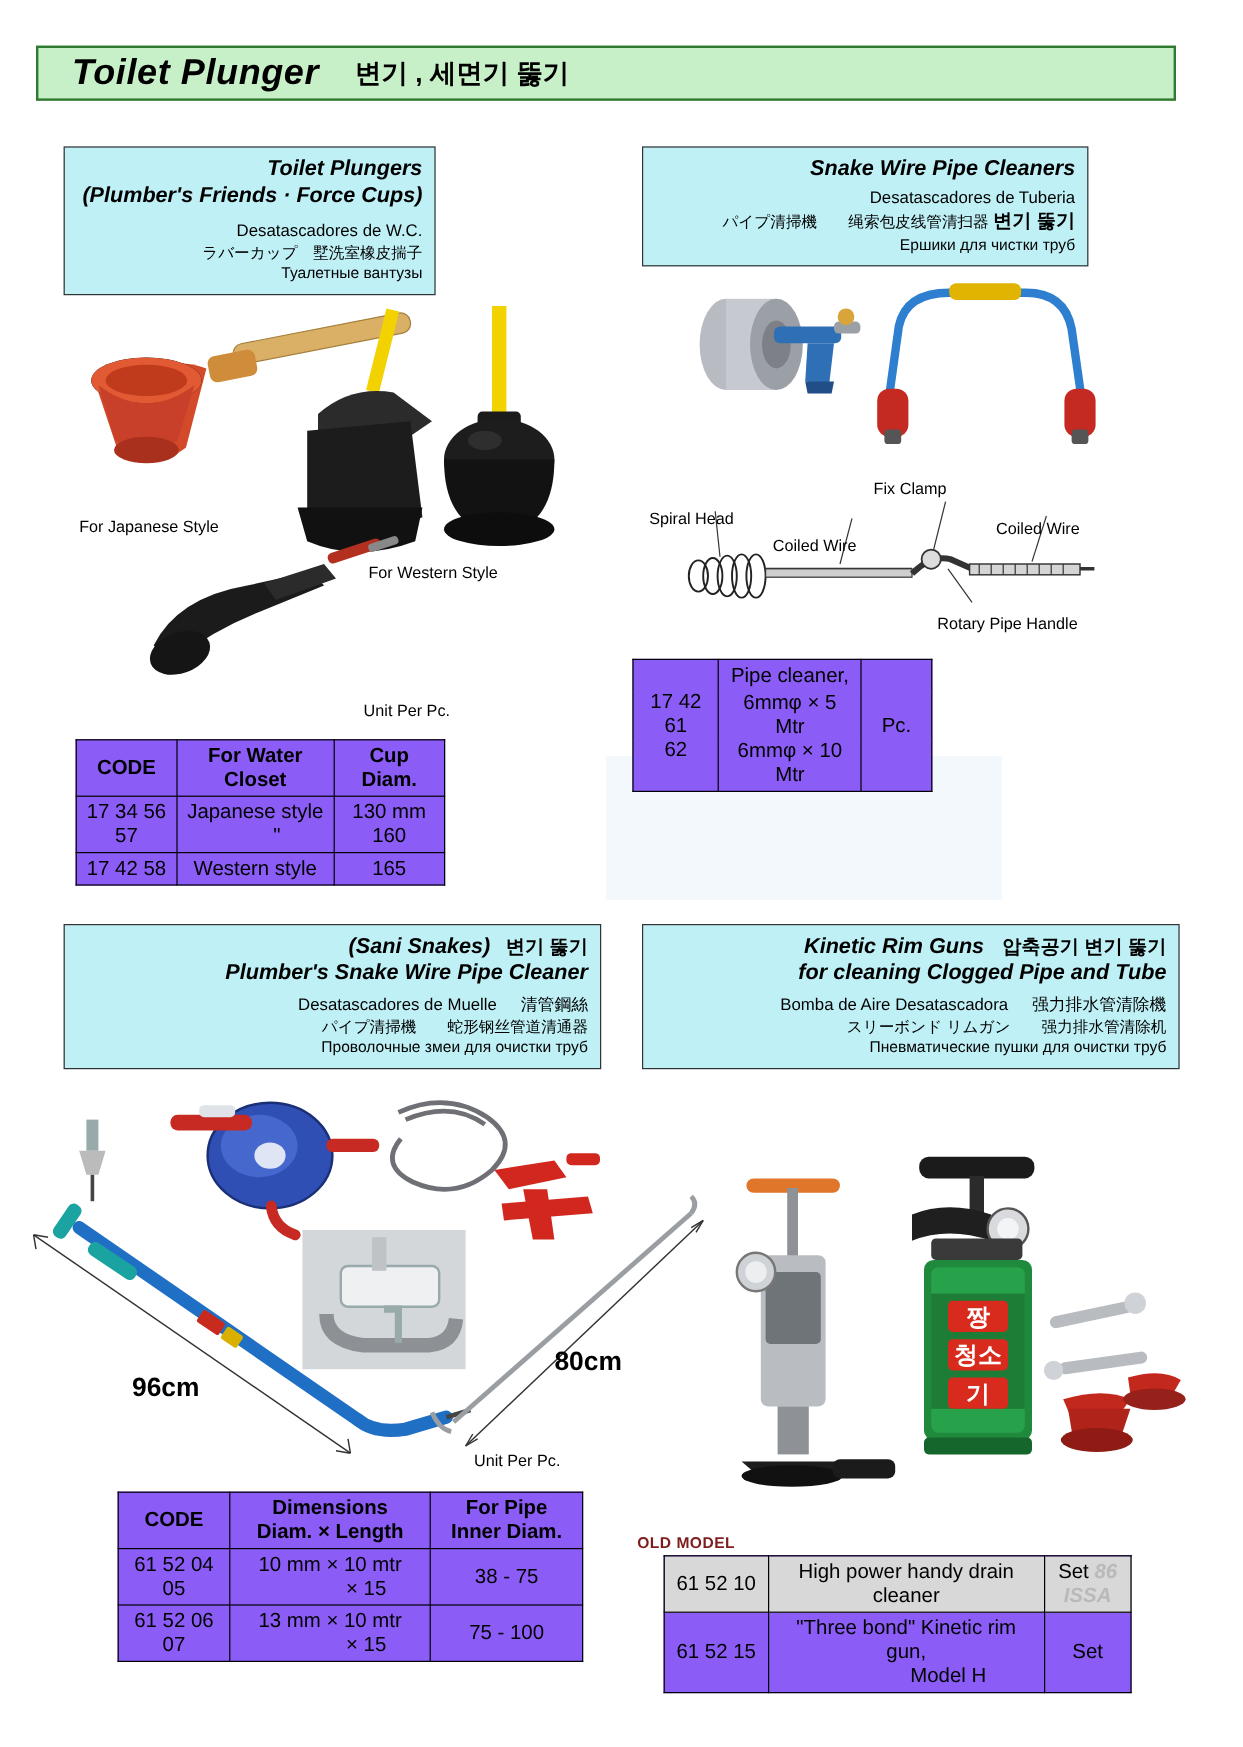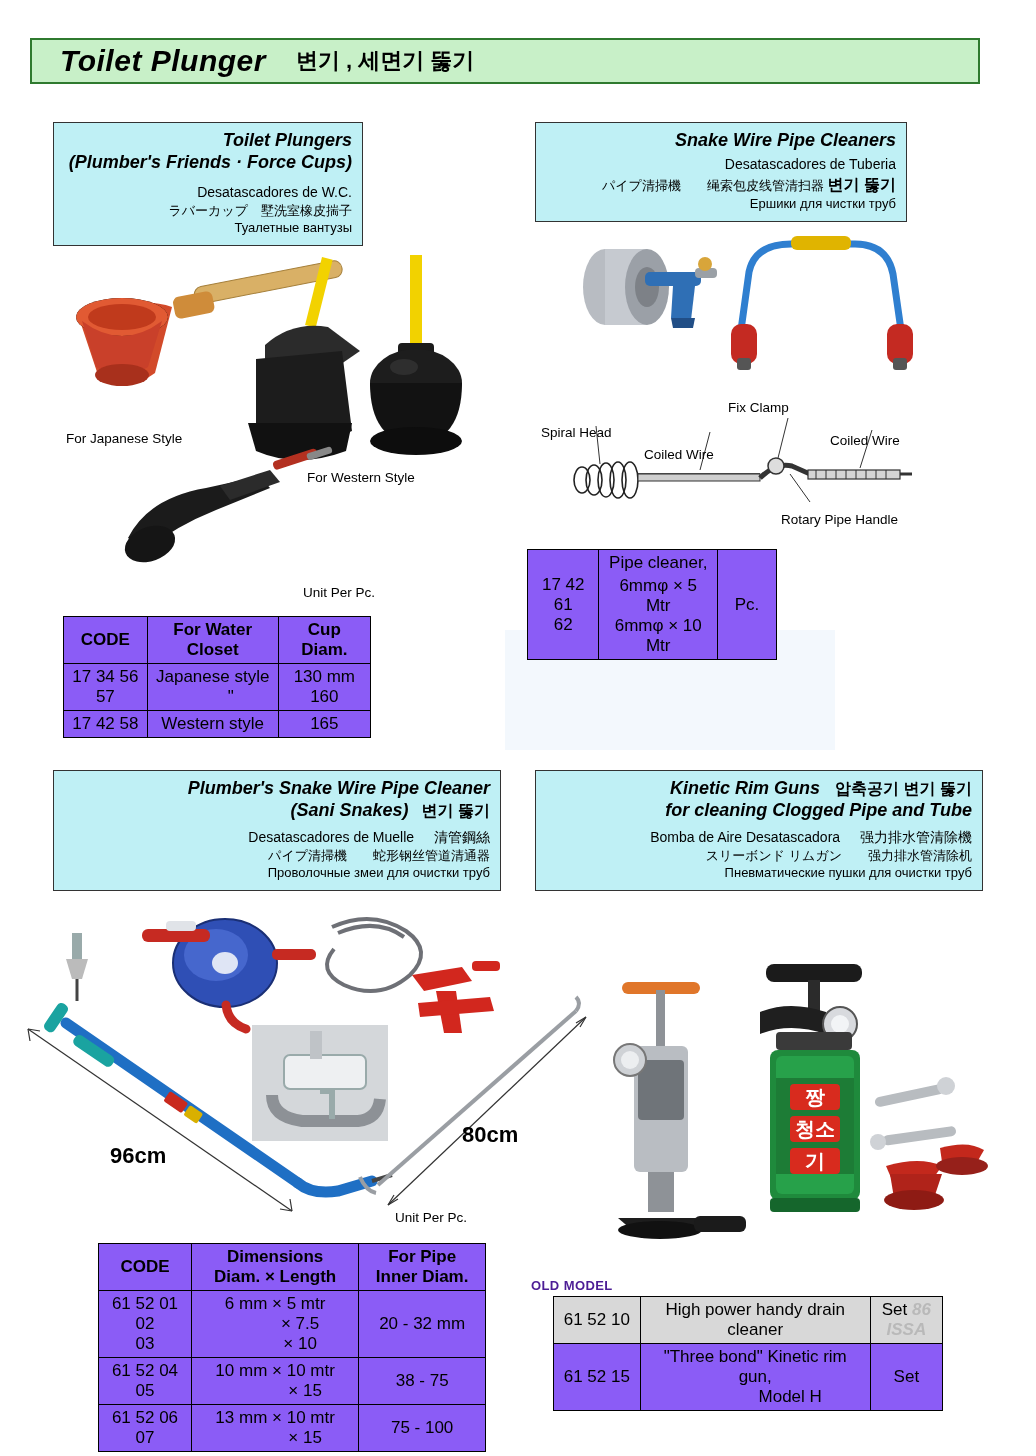--- a/index.html
+++ b/index.html
@@ -36,21 +36,21 @@
   .lft{text-align:left;}
 
   .label{position:absolute;font-size:13.5px;}
 
   .dim{position:absolute;font-size:22px;font-weight:bold;}
 
   
   .art{position:absolute;}
   svg{display:block;overflow:visible;}
 
-  .oldmodel{position:absolute;font-size:13px;font-weight:bold;color:#4c1d95;letter-spacing:.4px;}
+  .oldmodel{position:absolute;font-size:13px;font-weight:bold;color:#7f1d1d;letter-spacing:.4px;}
   .issa{font-style:italic;color:#b9b9b9;font-weight:bold;}
   .bluebox{position:absolute;background:#eaf3fb;}
 </style>
 </head>
 <body>
 
 <div class="page">
 
   <div class="banner">
     <span class="en">Toilet Plunger</span>
@@ -221,25 +221,25 @@
     <tr>
       <td class="lft" style="border-top:none;border-bottom:none;padding-top:0;padding-bottom:0">6mmφ ×   5 Mtr</td>
     </tr>
     <tr>
       <td class="lft" style="border-top:none;padding-top:0">6mmφ × 10 Mtr</td>
     </tr>
   </tbody>
     </table>
 
   <div class="capbox" style="left:53px;top:770px;width:448px;">
-    <div class="t1">Plumber's Snake Wire Pipe Cleaner</div>
     <div class="t1">
       <span>(Sani Snakes)</span>
       <span class="kr" style="font-style:normal;margin-left:8px">변기 뚫기</span>
     </div>
+    <div class="t1">Plumber's Snake Wire Pipe Cleaner</div>
     <div class="t2" style="margin-top:6px">
       <span>Desatascadores de Muelle</span>
       <span style="margin-left:16px">清管鋼絲</span>
     </div>
     <div class="t3">パイプ清掃機　　蛇形钢丝管道清通器</div>
     <div class="t3">Проволочные змеи для очистки труб</div>
   </div>
 
   <div class="art" style="left:20px;top:905px;">
     <svg width="590" height="340" viewBox="0 0 590 340">
@@ -317,33 +317,20 @@
         <tr>
       <th style="width:86px">CODE</th>
       <th style="width:168px">
         <span>Dimensions</span><br>
         <span>Diam. × Length</span>
       </th>
       <th style="width:130px">
         <span>For Pipe</span><br>
         <span>Inner Diam.</span>
       </th>
-    </tr>
-    <tr>
-      <td class="code">
-        <span>61 52 01</span><br>
-        <span>02</span><br>
-        <span>03</span>
-      </td>
-      <td class="lft">
-        <span>6 mm  ×   5    mtr</span><br>
-        <span style="margin-left:50px">×   7.5</span><br>
-        <span style="margin-left:50px">× 10</span>
-      </td>
-      <td>20  -  32 mm</td>
     </tr>
     <tr>
       <td class="code">
         <span>61 52 04</span><br>
         <span>05</span>
       </td>
       <td class="lft">
         <span>10 mm × 10    mtr</span><br>
         <span style="margin-left:60px">× 15</span>
       </td>

